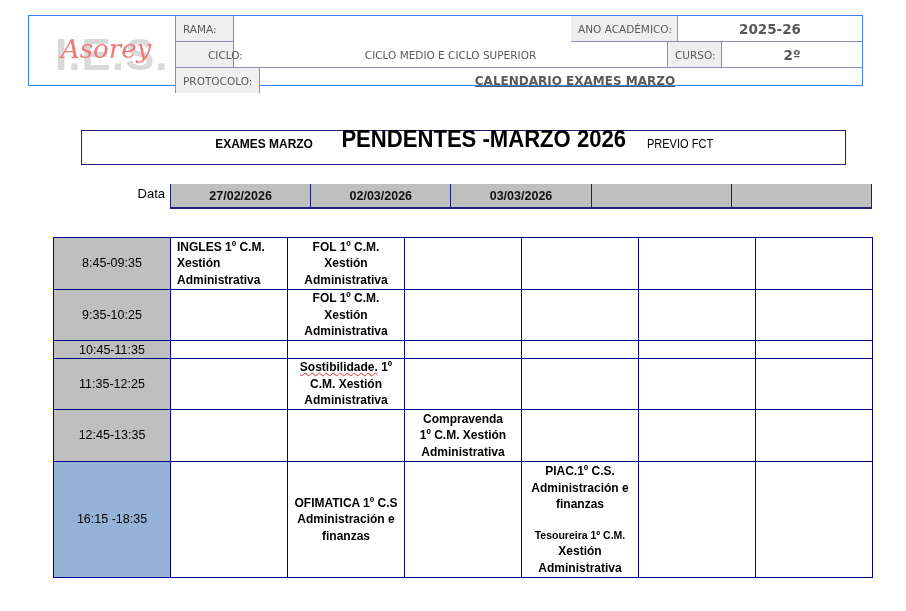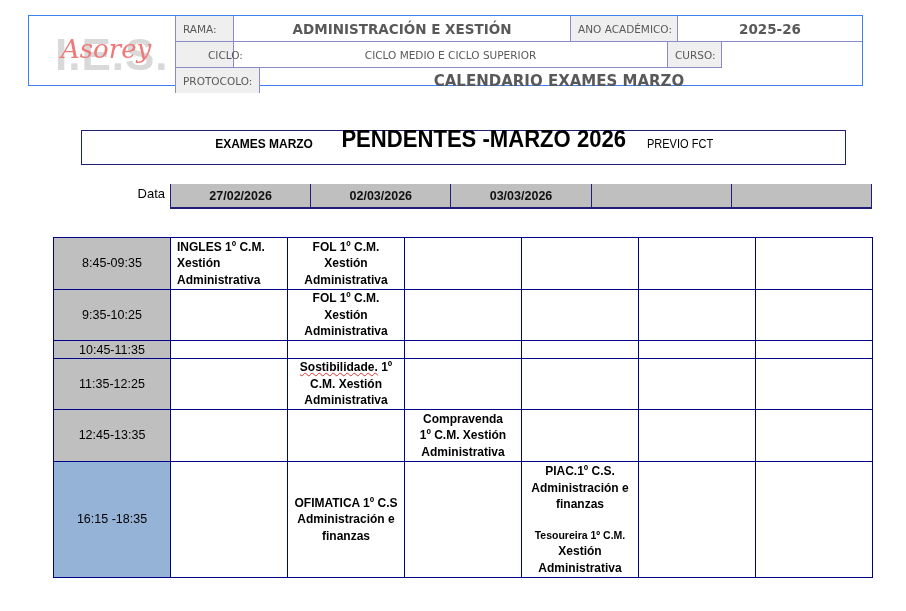--- a/index.html
+++ b/index.html
@@ -44,30 +44,30 @@
 </head>
 <body>
 
 <div class="hdr">
   <div class="logo">
     <span class="ies">I.E.S.</span>
     <span class="asorey">Asorey</span>
   </div>
 
   <div class="hcell lab" style="left:147px;top:0;width:58px;height:26px;">RAMA:</div>
-  <div class="hcell val" style="left:205px;top:0;width:337px;height:26px;">ADMINISTRACIÓN E XESTIÓN</div>
   <div class="hcell lab" style="left:542px;top:0;width:107px;height:26px;">ANO ACADÉMICO:</div>
   <div class="hcell val last" style="left:649px;top:0;width:184px;height:26px;">2025-26</div>
 
   <div class="hcell lab" style="left:147px;top:26px;width:58px;height:26px;padding-left:32px;">CICLO:</div>
   <div class="hcell val small" style="left:205px;top:26px;width:434px;height:26px;">CICLO MEDIO E CICLO SUPERIOR</div>
   <div class="hcell lab" style="left:639px;top:26px;width:54px;height:26px;">CURSO:</div>
+  <div class="hcell val last" style="left:693px;top:26px;width:140px;height:26px;">2º</div>
 
   <div class="hcell lab bottom" style="left:147px;top:52px;width:84px;height:25px;">PROTOCOLO:</div>
-  <div class="hcell val last bottom" style="left:229px;top:52px;width:602px;height:25px;font-size:15px;">CALENDARIO EXAMES MARZO</div>
+  <div class="hcell val last bottom" style="left:245px;top:52px;width:602px;height:25px;font-size:12px;text-decoration:underline;">CALENDARIO EXAMES MARZO</div>
 </div>
 
 <div class="title-box">
   <span class="t-small">EXAMES MARZO</span>
   <span class="t-big">PENDENTES -MARZO 2026</span>
   <span class="t-tail">PREVIO FCT</span>
 </div>
 
 <div class="data-label">Data</div>
 <div class="dates">

